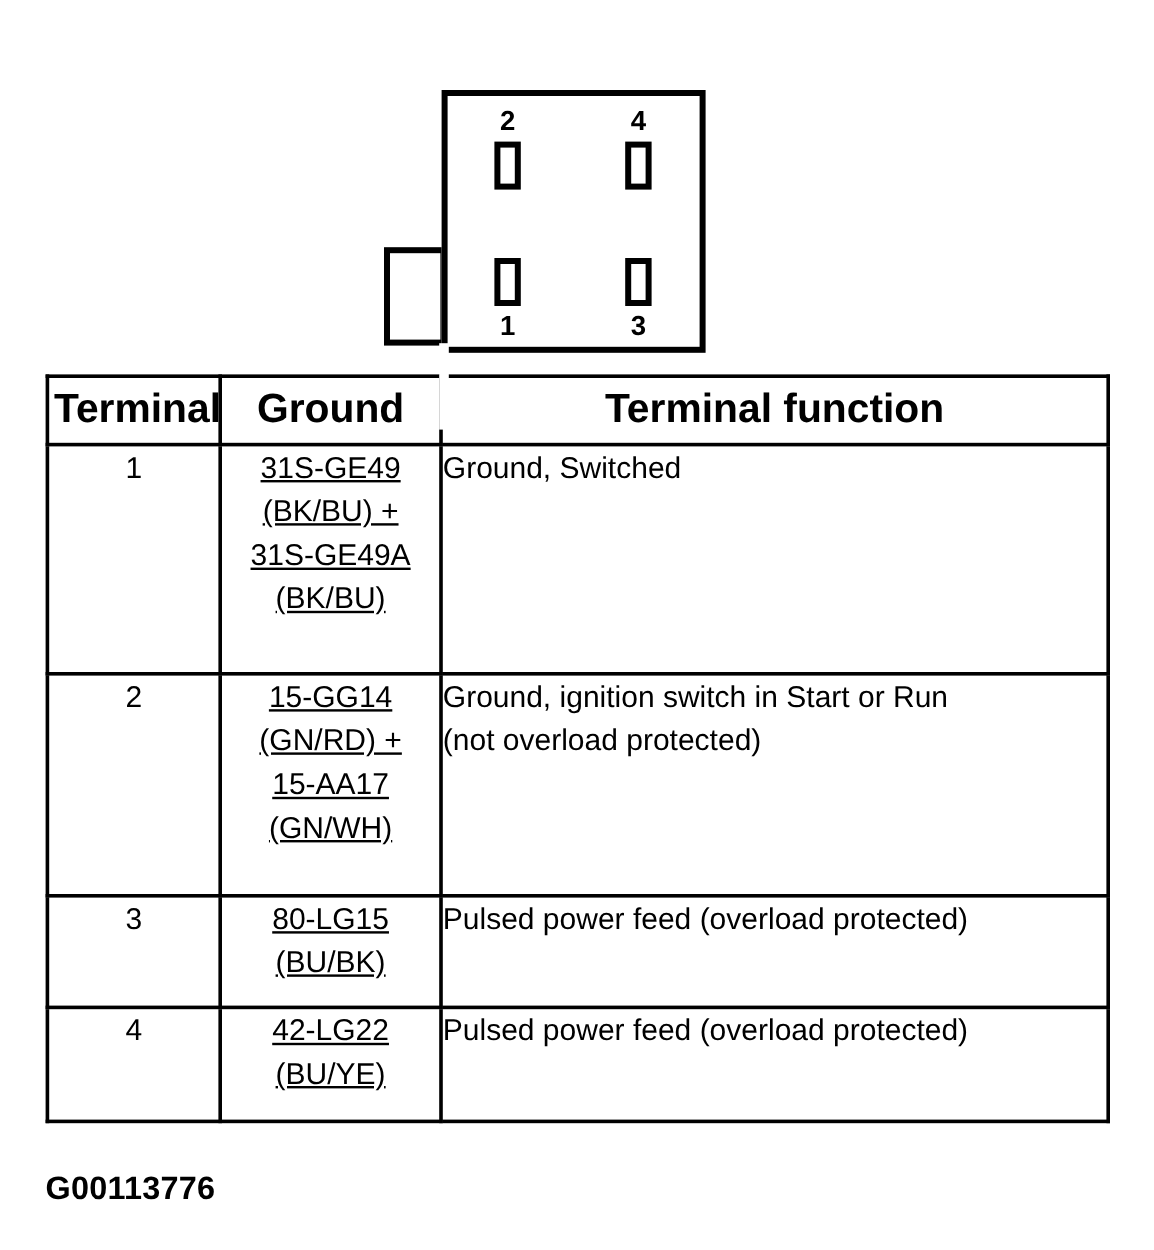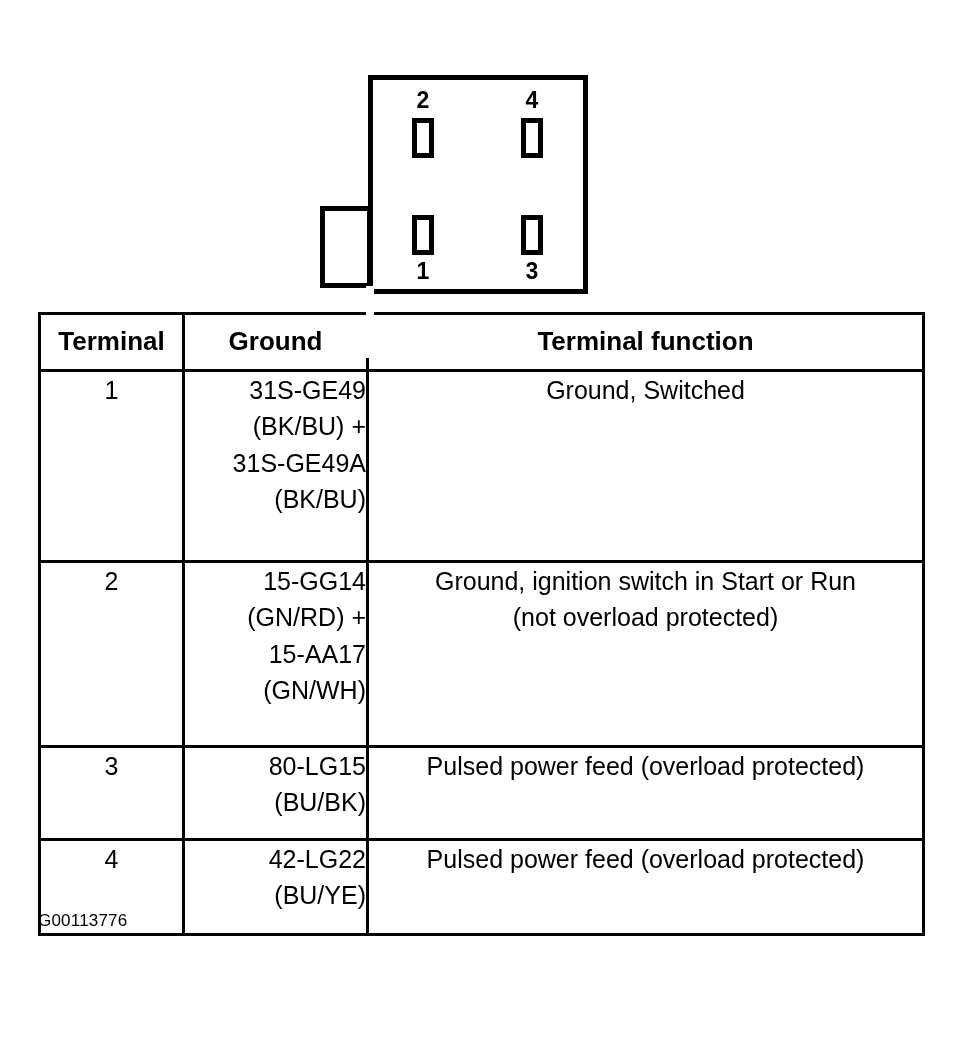--- a/index.html
+++ b/index.html
@@ -103,53 +103,55 @@
   #pin-table td {
     border: 3px solid #000;
     padding: 0;
     vertical-align: top;
     font-size: 25px;
     line-height: 1.45;
   }
   #pin-table thead th {
     text-align: center;
     font-weight: bold;
-    font-size: 26px;
+    font-size: 34px;
     height: 54px;
     vertical-align: middle;
     padding: 0 4px;
   }
   td.cell-terminal {
     text-align: center;
     padding-top: 12px;
     font-weight: normal;
   }
   td.cell-circuit {
-    text-align: right;
+    text-align: center;
     padding-top: 12px;
     white-space: pre-line;
+    text-decoration: underline;
   }
   td.cell-function {
-    text-align: center;
+    text-align: left;
     padding: 12px 0 0 6px;
     white-space: pre-line;
   }
   tr.row-1 td { height: 188px; }
   tr.row-2 td { height: 182px; }
   tr.row-3 td { height: 90px;  }
   tr.row-4 td { height: 92px;  }
 
   
   #figure-caption {
     position: absolute;
     left: 38px;
-    top: 912px;
-    font-size: 17px;
+    top: 976px;
+    font-size: 27px;
     letter-spacing: 0.2px;
     line-height: 1.1;
+    font-weight: bold;
   }
 </style>
 </head>
 <body>
 
 <div id="connector-diagram">
 
   <div class="connector-tab"></div>
   <div class="connector-tab-mask"></div>
 

